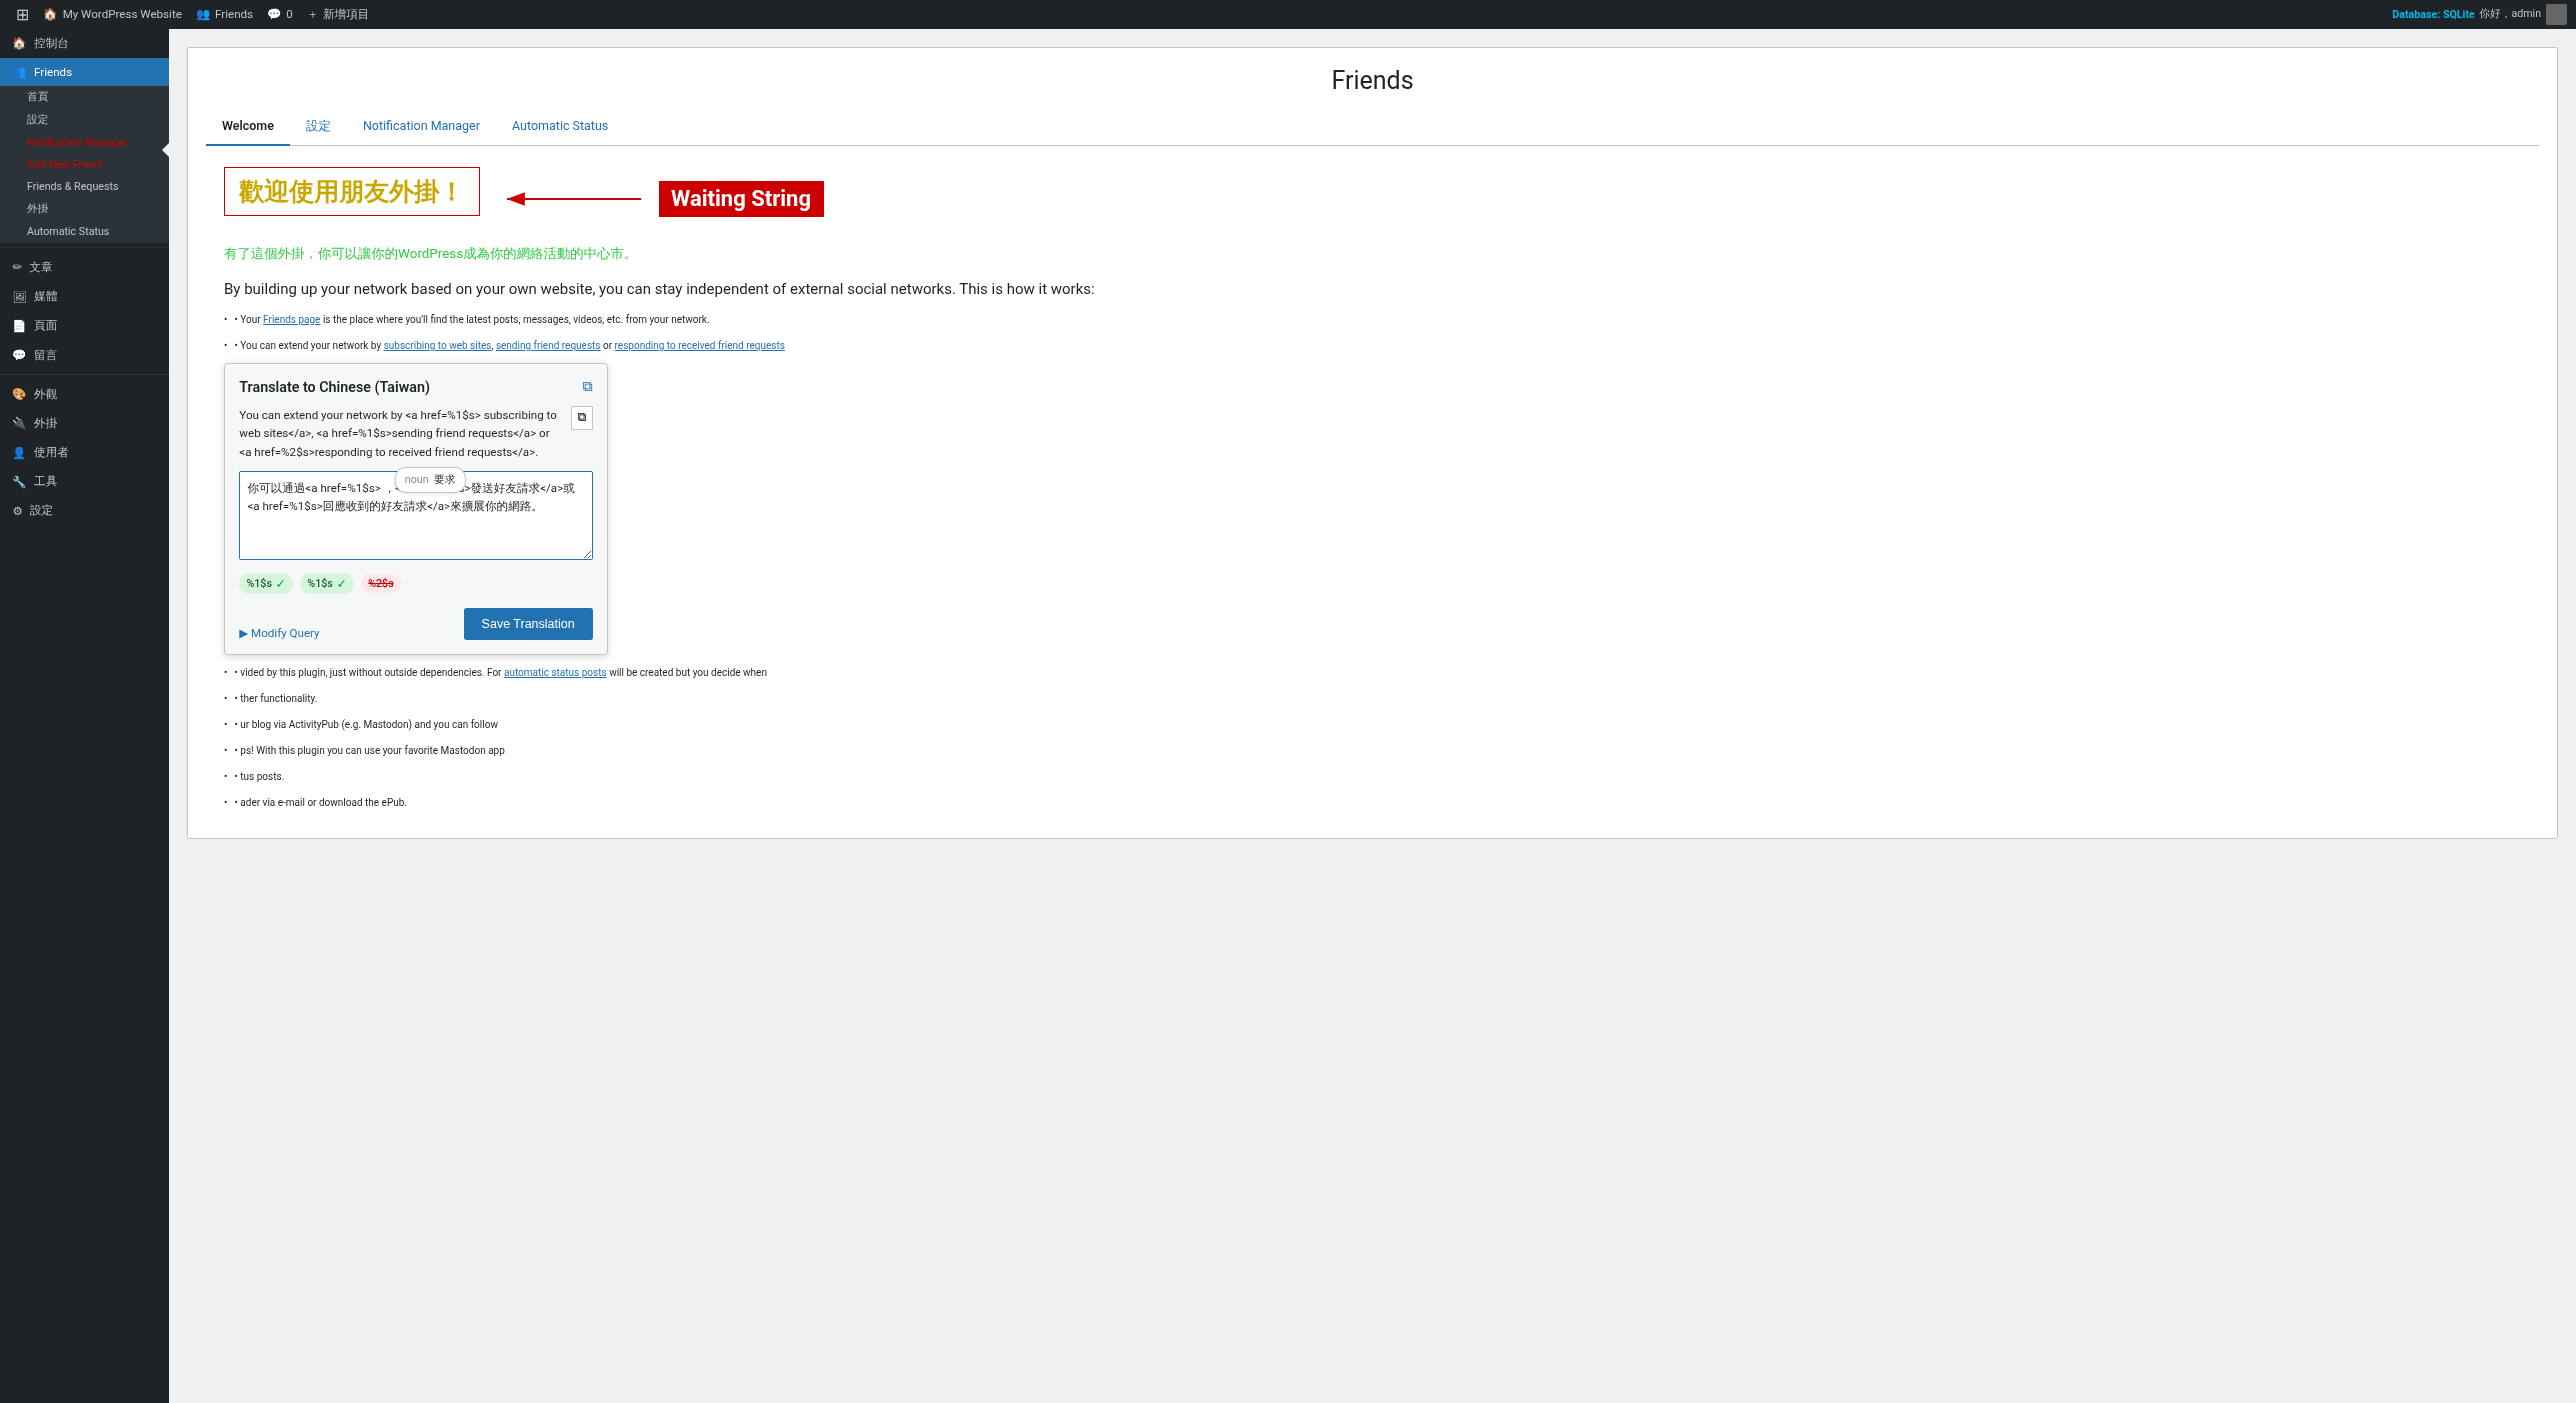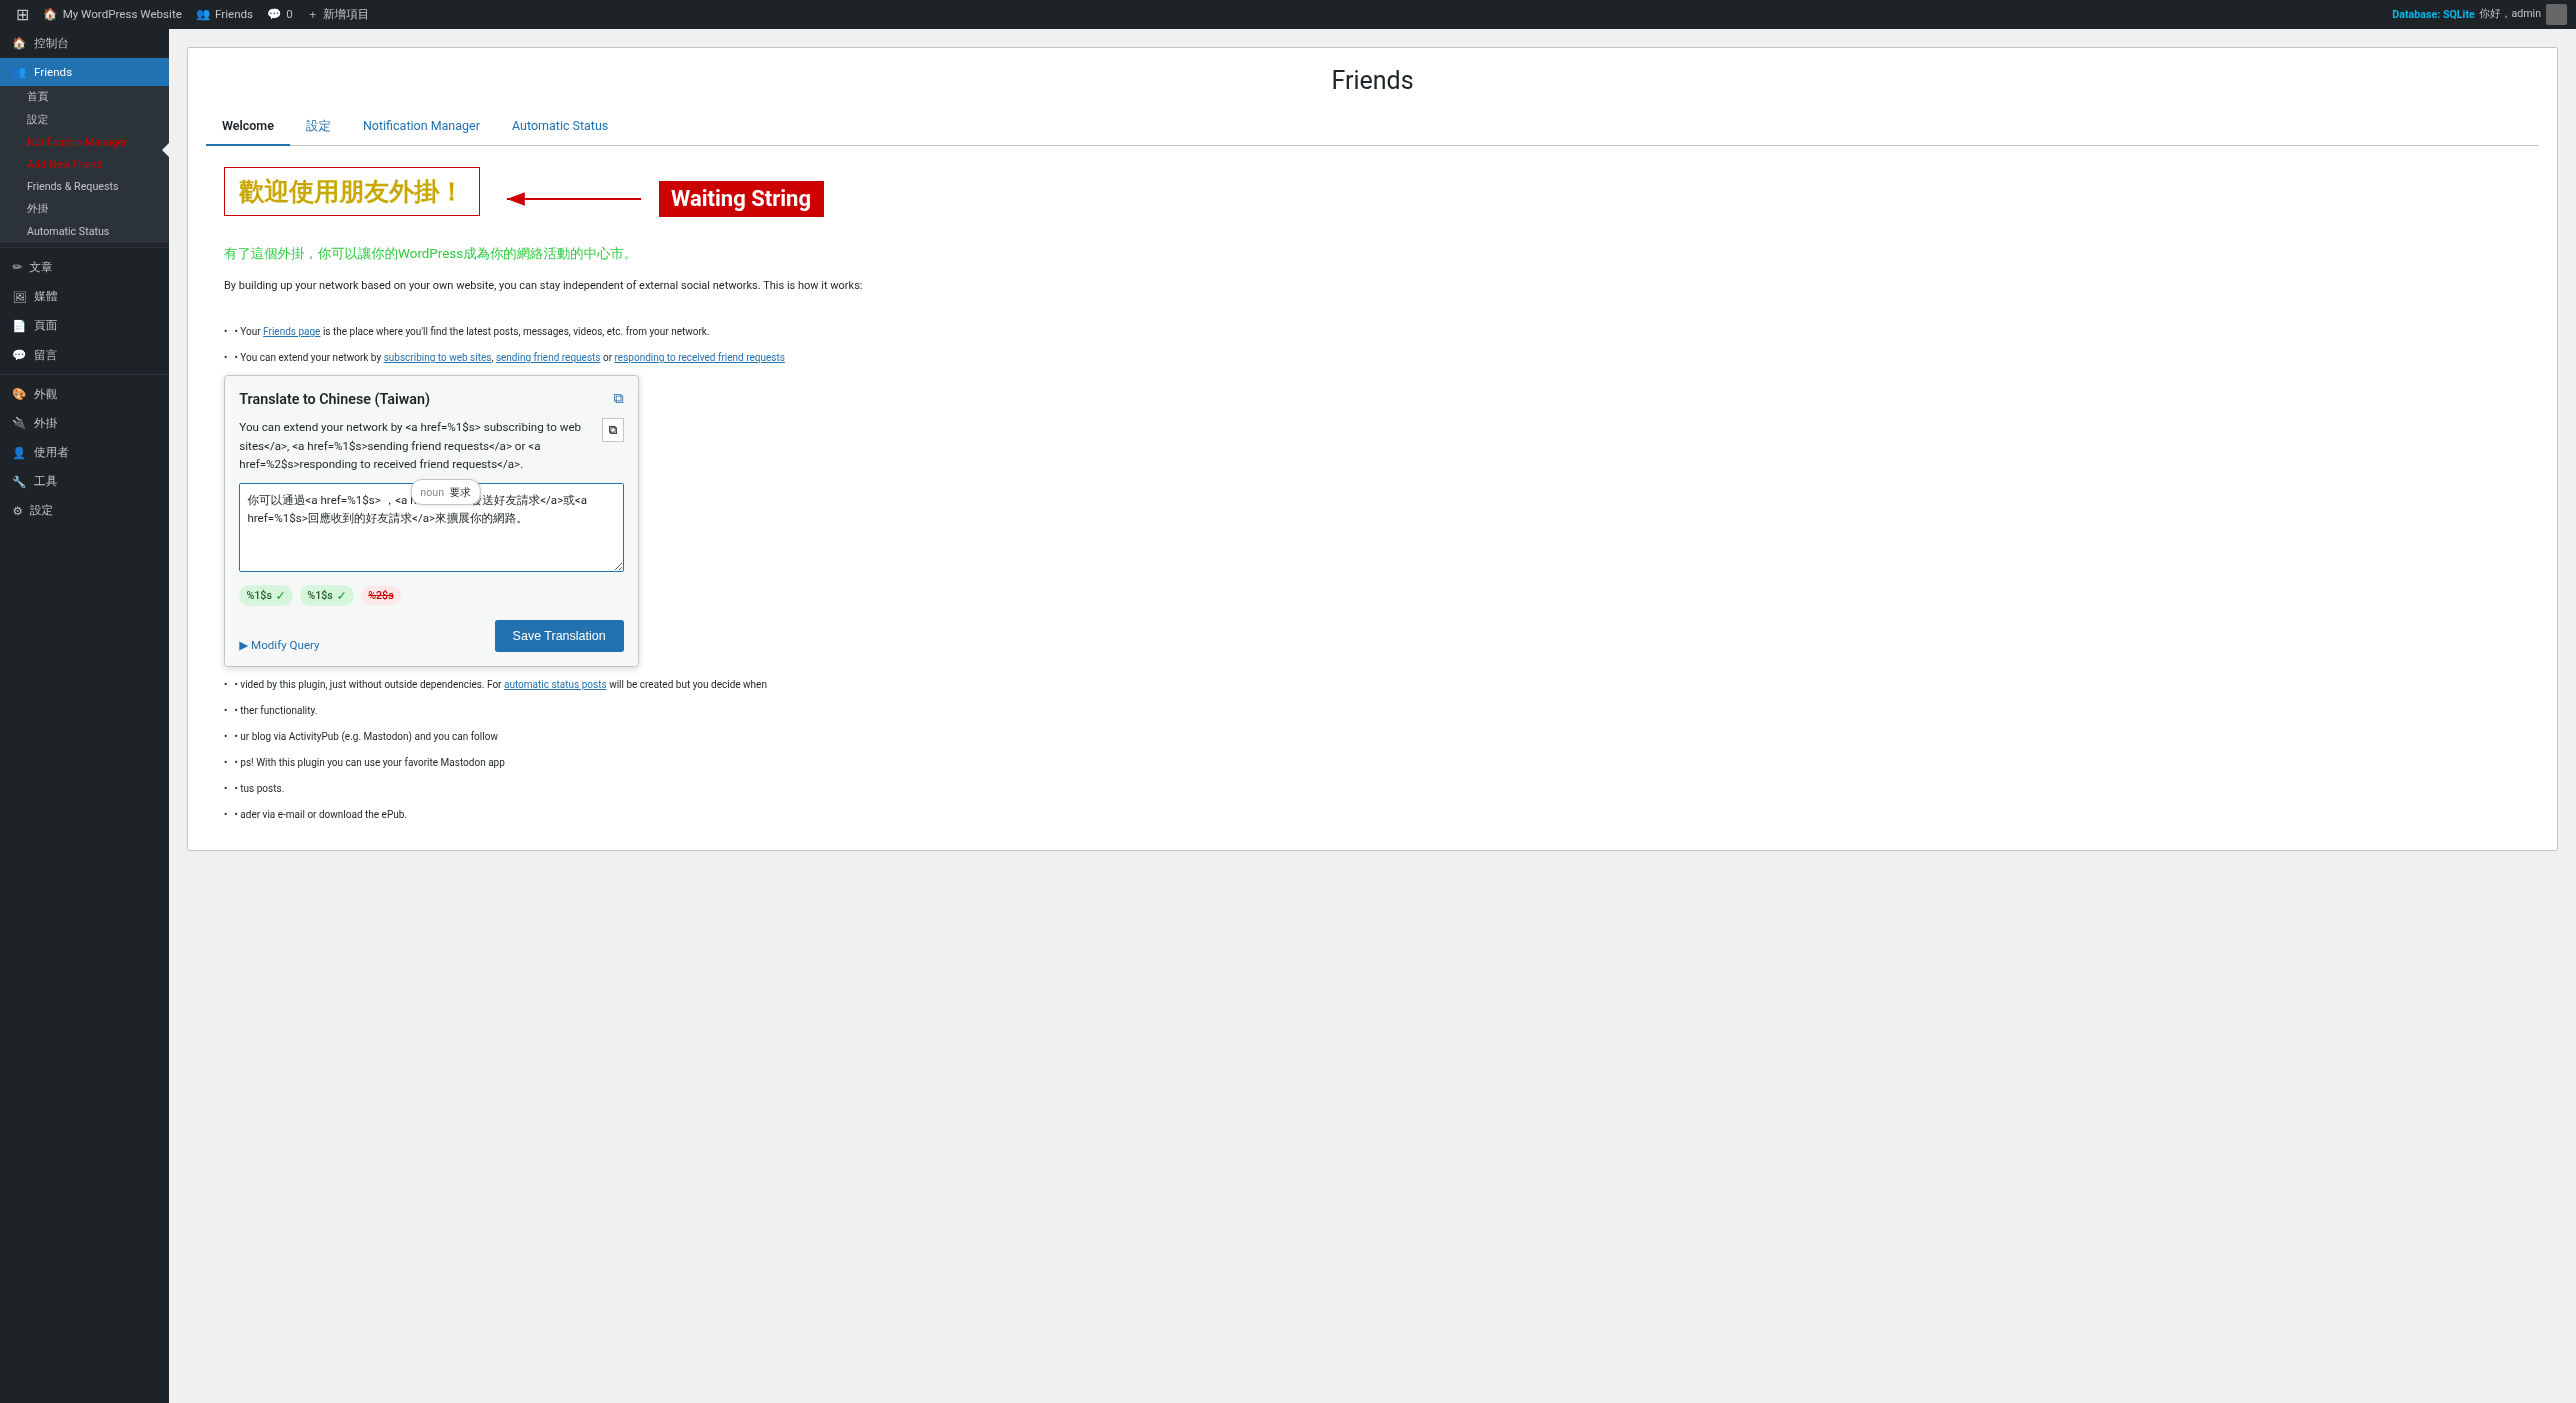--- a/index.html
+++ b/index.html
@@ -120,41 +120,41 @@
       padding: 7.1px 14.3px;
       font-size: 25px;
       font-weight: bold;
       color: #c8a800;
       margin-bottom: 14.3px;
       font-family: serif;
     }
 
     .subtitle { color: #2ecc40; font-size: 13.4px; margin-bottom: 14.3px; }
 
-    .description { font-size: 11px; line-height: 1.7; color: #1d2327; margin-bottom: 27px; }
+    .description { font-size: 15px; line-height: 1.7; color: #1d2327; margin-bottom: 8px; }
 
     .bullet-item { display: flex; gap: 7.1px; margin-bottom: 9px; font-size: 10px; line-height: 1.7; }
     .bullet-item::before { content: '•'; flex-shrink: 0; }
     .bullet-item a { color: #2271b1; }
     .waiting-string-badge {
       background: #c00;
       color: #fff;
       font-size: 22px;
       font-weight: bold;
       padding: 5.4px 12.5px;
       display: inline-block;
     }
 
     
     .translate-modal {
       background: #f6f7f7;
       border: 0.9px solid #c3c4c7;
       border-radius: 3.6px;
       padding: 14.3px;
-      width: 415px;
+      width: 384px;
       box-shadow: 0 1.8px 7.1px rgba(0,0,0,0.15);
       position: relative;
       margin: 9px 0;
     }
     .translate-modal-header {
       display: flex;
       justify-content: space-between;
       align-items: center;
       margin-bottom: 10.7px;
     }

